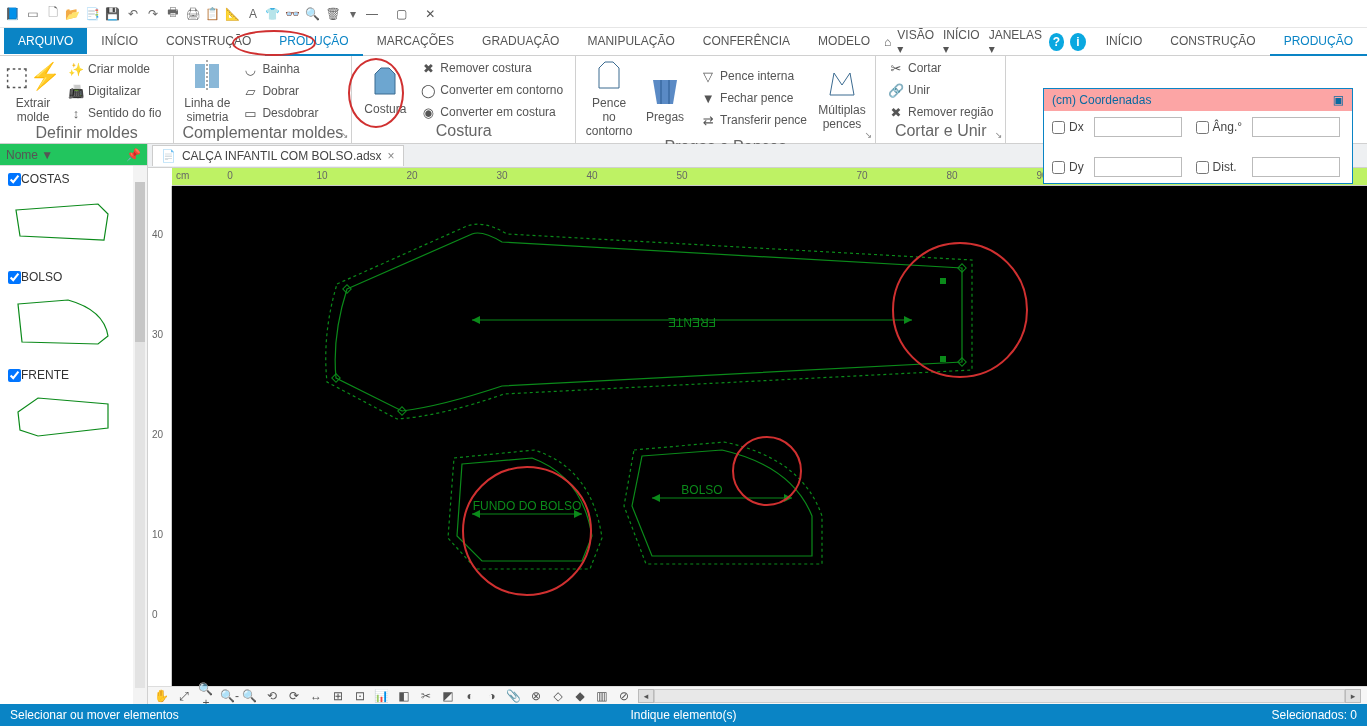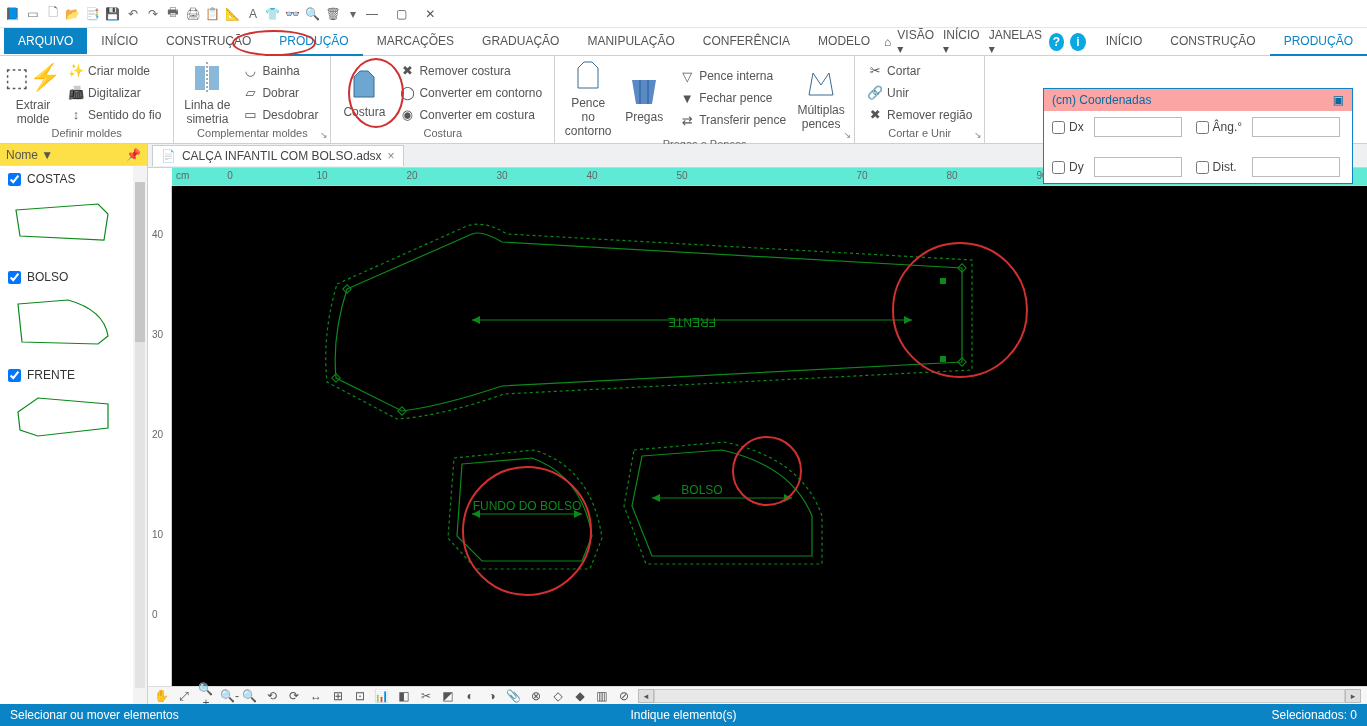--- a/index.html
+++ b/index.html
@@ -18,50 +18,50 @@
 .menutabs .tab { padding:6px 14px; color:#555; cursor:pointer; }
 .menutabs .tab.active { color:#0a84c5; border-bottom:2px solid #0a84c5; }
 .menutabs .rightmenu { margin-left:auto; display:flex; align-items:center; gap:6px; padding-right:6px; color:#555; }
 .menutabs .rightmenu span { cursor:pointer; }
 .help-icon { width:18px; height:18px; border-radius:50%; background:#0aa8e0; color:#fff; display:inline-flex; align-items:center; justify-content:center; font-weight:bold; }
 
 
 .ribbon { height:88px; background:#fff; display:flex; border-bottom:1px solid #d0d0d0; }
 .group { border-right:1px solid #d0d0d0; padding:2px 8px; display:flex; flex-direction:column; position:relative; }
 .group .body { flex:1; display:flex; gap:6px; }
-.group .label { text-align:center; color:#666; font-size:11px; padding-bottom:2px; }
+.group .label { text-align:center; color:#666; font-size:16px; padding-bottom:2px; }
 .group .expand { position:absolute; right:3px; bottom:3px; font-size:9px; color:#888; }
 .bigbtn { width:50px; display:flex; flex-direction:column; align-items:center; justify-content:center; gap:2px; color:#555; cursor:pointer; text-align:center; }
 .bigbtn .ico { width:36px; height:36px; display:flex; align-items:center; justify-content:center; font-size:26px; }
 .smallbtn { display:flex; align-items:center; gap:4px; padding:2px 4px; color:#555; cursor:pointer; white-space:nowrap; }
 .smallbtn .ico { width:16px; height:16px; display:inline-flex; align-items:center; justify-content:center; font-size:13px; }
 .col { display:flex; flex-direction:column; justify-content:center; gap:2px; }
 
 
 .ellipse { position:absolute; border:2px solid #d03030; border-radius:50%; pointer-events:none; z-index:50; }
 
 
 .doctabs { height:24px; background:#eef0f2; display:flex; align-items:center; border-bottom:1px solid #d0d0d0; position:absolute; left:148px; right:0; top:144px; }
 .doctab { background:#fff; border:1px solid #ccc; border-bottom:none; padding:3px 8px; display:flex; gap:6px; align-items:center; color:#444; margin-left:4px; }
 .doctab .x { color:#888; cursor:pointer; }
 
 
 .sidepanel { position:absolute; left:0; top:144px; bottom:22px; width:148px; background:#fff; border-right:1px solid #d0d0d0; overflow:hidden; }
-.sidepanel .header { height:22px; background:#fde047; border-bottom:1px solid #ddd; display:flex; align-items:center; padding:0 6px; justify-content:space-between; color:#555; }
+.sidepanel .header { height:22px; background:#22c55e; border-bottom:1px solid #ddd; display:flex; align-items:center; padding:0 6px; justify-content:space-between; color:#555; }
 .sidepanel .list { overflow-y:auto; height:calc(100% - 22px); }
 .piece { padding:6px 8px; }
-.piece .row { display:flex; align-items:center; gap:6px; color:#333; }
+.piece .row { display:flex; align-items:center; color:#333; }
 .piece .thumb { width:110px; height:60px; margin:6px 0; }
 .sidepanel .scroll { position:absolute; right:0; top:22px; bottom:0; width:14px; background:#f3f3f3; }
 .sidepanel .scroll .track { position:absolute; top:16px; bottom:16px; left:2px; right:2px; background:#e3e3e3; }
 .sidepanel .scroll .thumb2 { position:absolute; top:16px; left:2px; right:2px; height:160px; background:#c6c6c6; }
 
 
 .canvaswrap { position:absolute; left:148px; top:168px; right:0; bottom:40px; background:#fff; }
-.ruler-h { position:absolute; left:24px; right:0; top:0; height:18px; background:#5eead4; border-bottom:1px solid #ccc; }
+.ruler-h { position:absolute; left:24px; right:0; top:0; height:18px; background:#bef264; border-bottom:1px solid #ccc; }
 .ruler-h .unit { position:absolute; left:4px; top:2px; color:#666; font-size:10px; }
 .ruler-v { position:absolute; left:0; top:18px; bottom:0; width:24px; background:#fff; border-right:1px solid #ccc; }
 .tick-h { position:absolute; top:2px; color:#666; font-size:10px; transform:translateX(-50%); }
 .tick-v { position:absolute; left:4px; color:#666; font-size:10px; transform:translateY(-50%); }
 .canvas { position:absolute; left:24px; top:18px; right:0; bottom:0; background:#000; overflow:hidden; }
 
 
 .bottomtools { position:absolute; left:148px; right:0; bottom:22px; height:18px; background:#f6f6f6; border-top:1px solid #ddd; display:flex; align-items:center; gap:6px; padding:0 6px; color:#555; }
 .bottomtools span { width:16px; text-align:center; cursor:pointer; }
 .hscroll { flex:1; display:flex; align-items:center; }

